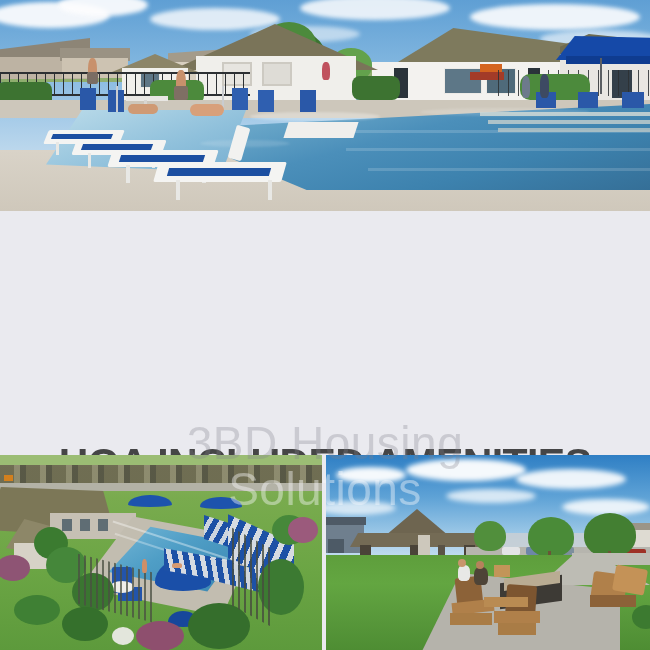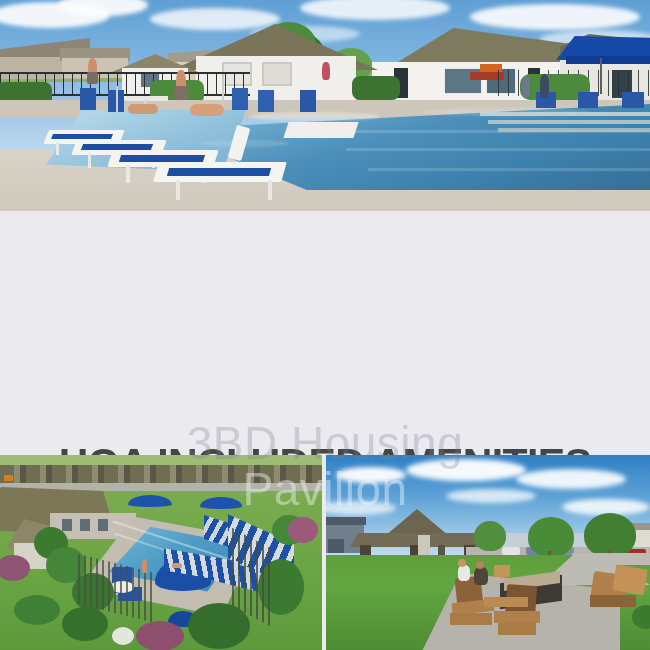--- a/index.html
+++ b/index.html
@@ -384,15 +384,15 @@
     <div class="person" style="left:132px;top:104px;width:8px;height:8px;background:#c8956c;border-radius:50%;"></div>
     <div class="person" style="left:148px;top:112px;width:14px;height:18px;background:#4e4437;"></div>
     <div class="person" style="left:150px;top:106px;width:8px;height:8px;background:#b6825c;border-radius:50%;"></div>
 
     <div class="shrub" style="left:306px;top:150px;width:28px;height:24px;background:#3c7a30;"></div>
   </div>
 
   <div class="gap"></div>
 
   <div class="wm wm1">3BD Housing</div>
-  <div class="wm wm2">Pavilion</div>
+  <div class="wm wm2">Solutions</div>
 
 </div>
 
 </body></html>

